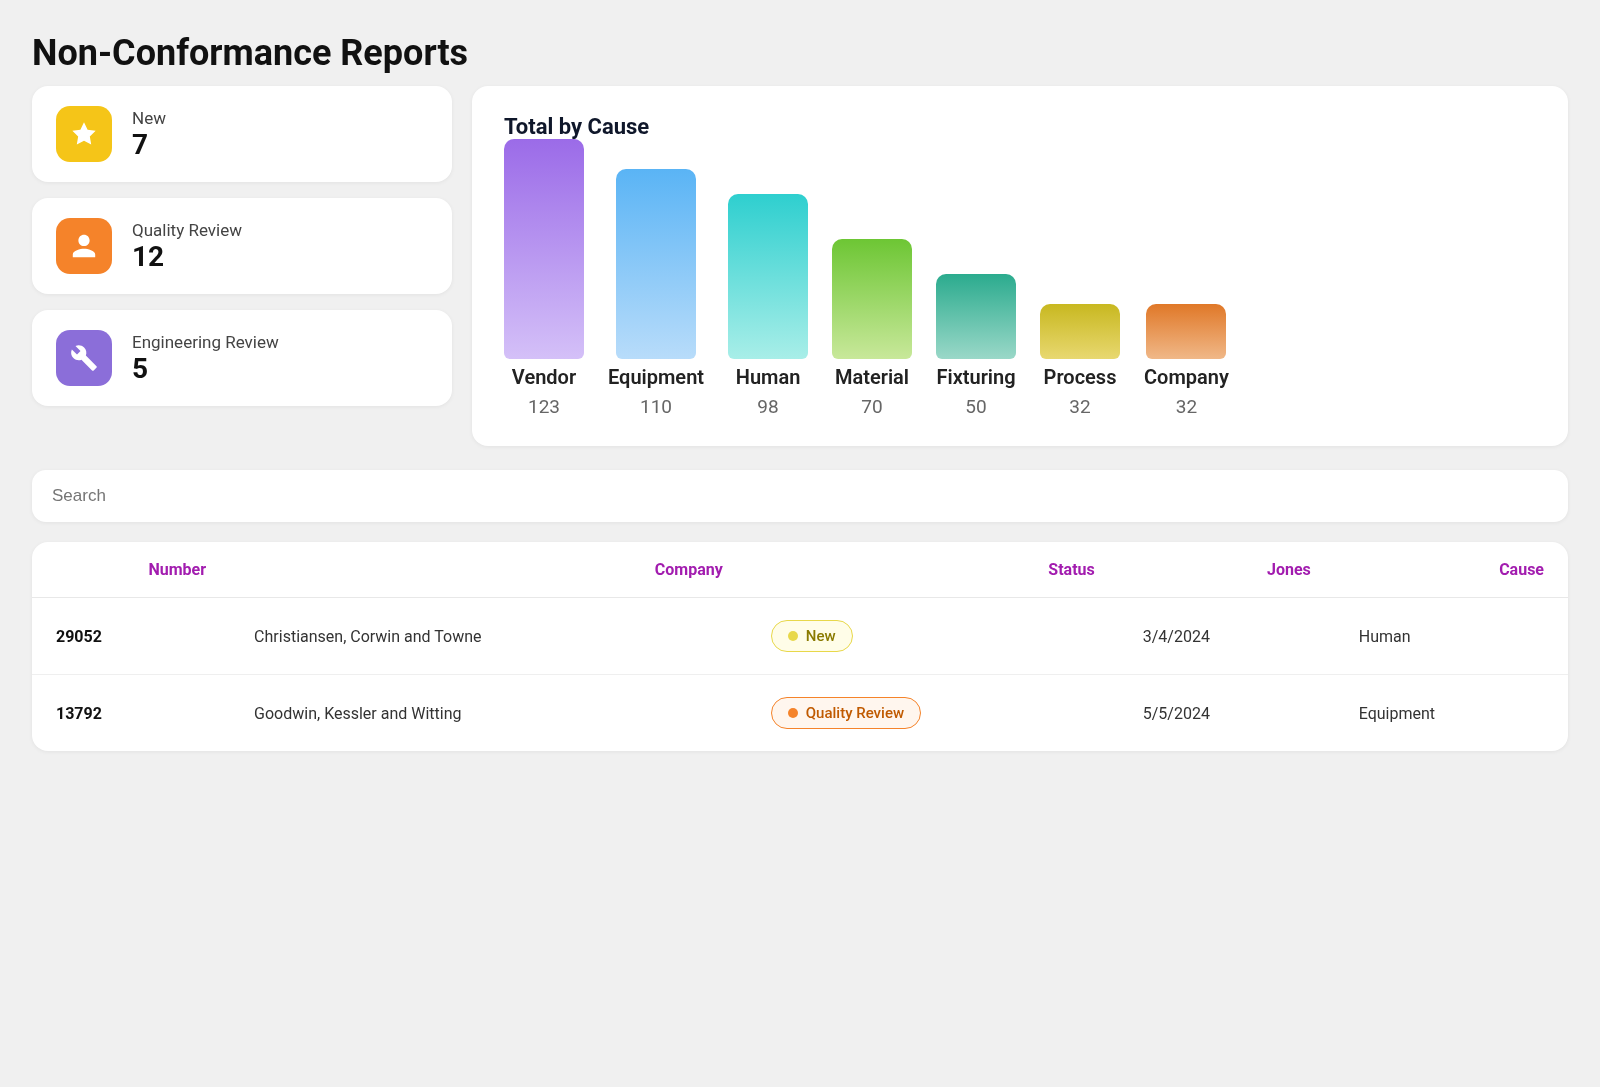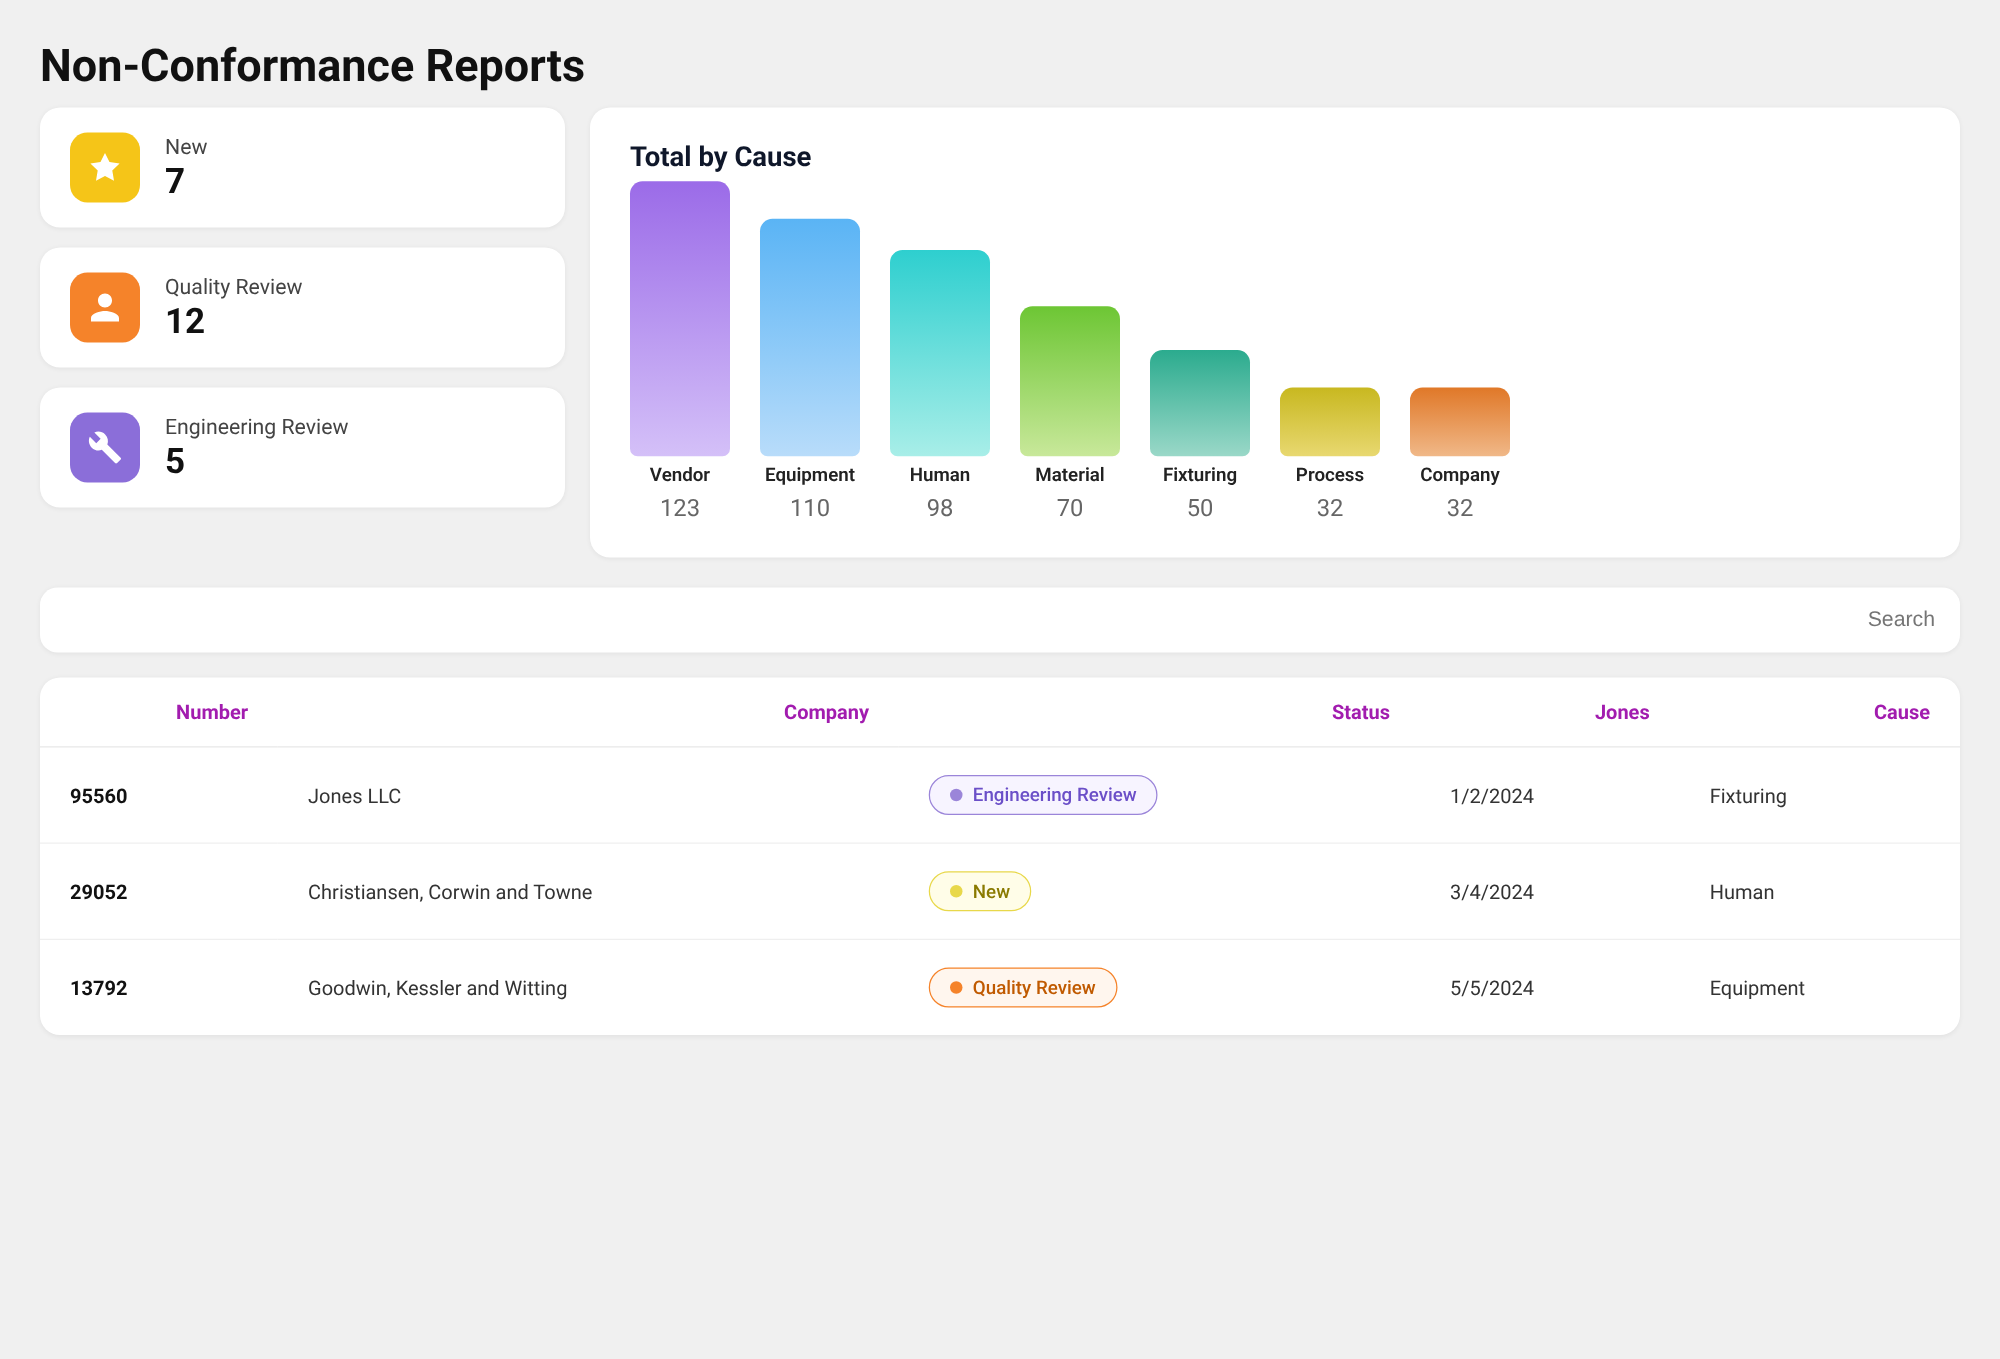--- a/index.html
+++ b/index.html
@@ -89,21 +89,21 @@
       display: flex;
       flex-direction: column;
       align-items: center;
       gap: 6px;
     }
     .bar {
       border-radius: 10px 10px 6px 6px;
       width: 80px;
     }
     .bar-label {
-      font-size: 15px;
+      font-size: 20px;
       font-weight: 600;
       color: #222;
       text-align: center;
     }
     .bar-count {
       font-size: 19px;
       color: #666;
       text-align: center;
     }
     .search-section {
@@ -113,21 +113,20 @@
       margin-bottom: 20px;
       box-shadow: 0 1px 4px rgba(0,0,0,0.06);
     }
     .search-input {
       width: 100%;
       border: none;
       outline: none;
       font-size: 17px;
       color: #0f766e;
       background: transparent;
-      text-align: right;
     }
     .table-card {
       background: #fff;
       border-radius: 16px;
       padding: 0;
       box-shadow: 0 1px 4px rgba(0,0,0,0.06);
       overflow: hidden;
     }
     table {
       width: 100%;
@@ -321,30 +320,20 @@
     <thead>
       <tr>
         <th>Number</th>
         <th>Company</th>
         <th>Status</th>
         <th>Jones</th>
         <th>Cause</th>
       </tr>
     </thead>
     <tbody id="table-body">
-    <tr>
-          <td class="td-number">95560</td>
-          <td>Jones LLC</td>
-          <td><span class="status-badge badge-eng-review">
-              <span class="status-dot"></span>
-              <span>Engineering Review</span>
-            </span></td>
-          <td>1/2/2024</td>
-          <td>Fixturing</td>
-        </tr>
         <tr>
           <td class="td-number">29052</td>
           <td>Christiansen, Corwin and Towne</td>
           <td><span class="status-badge badge-new">
               <span class="status-dot"></span>
               <span>New</span>
             </span></td>
           <td>3/4/2024</td>
           <td>Human</td>
         </tr>

